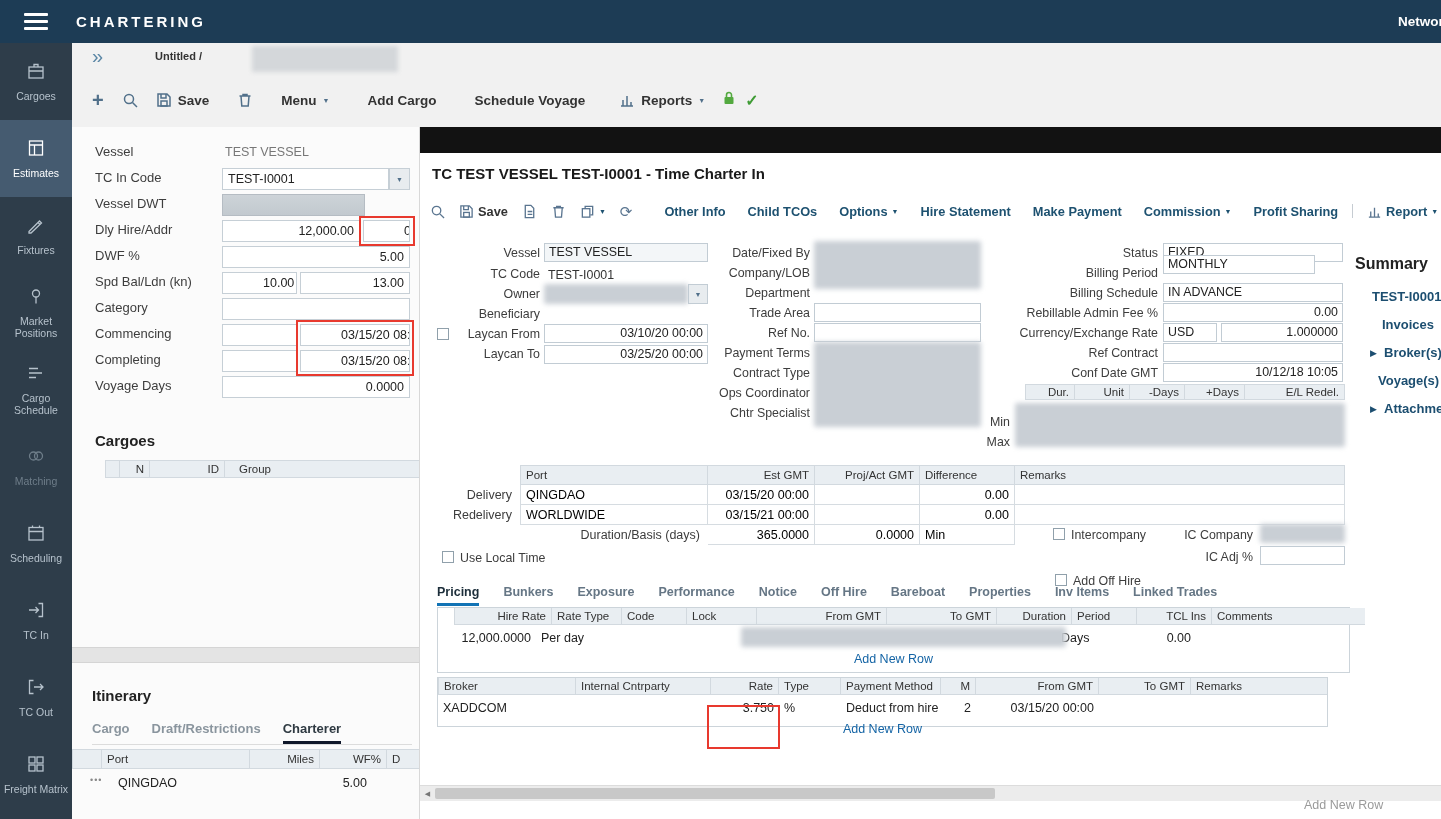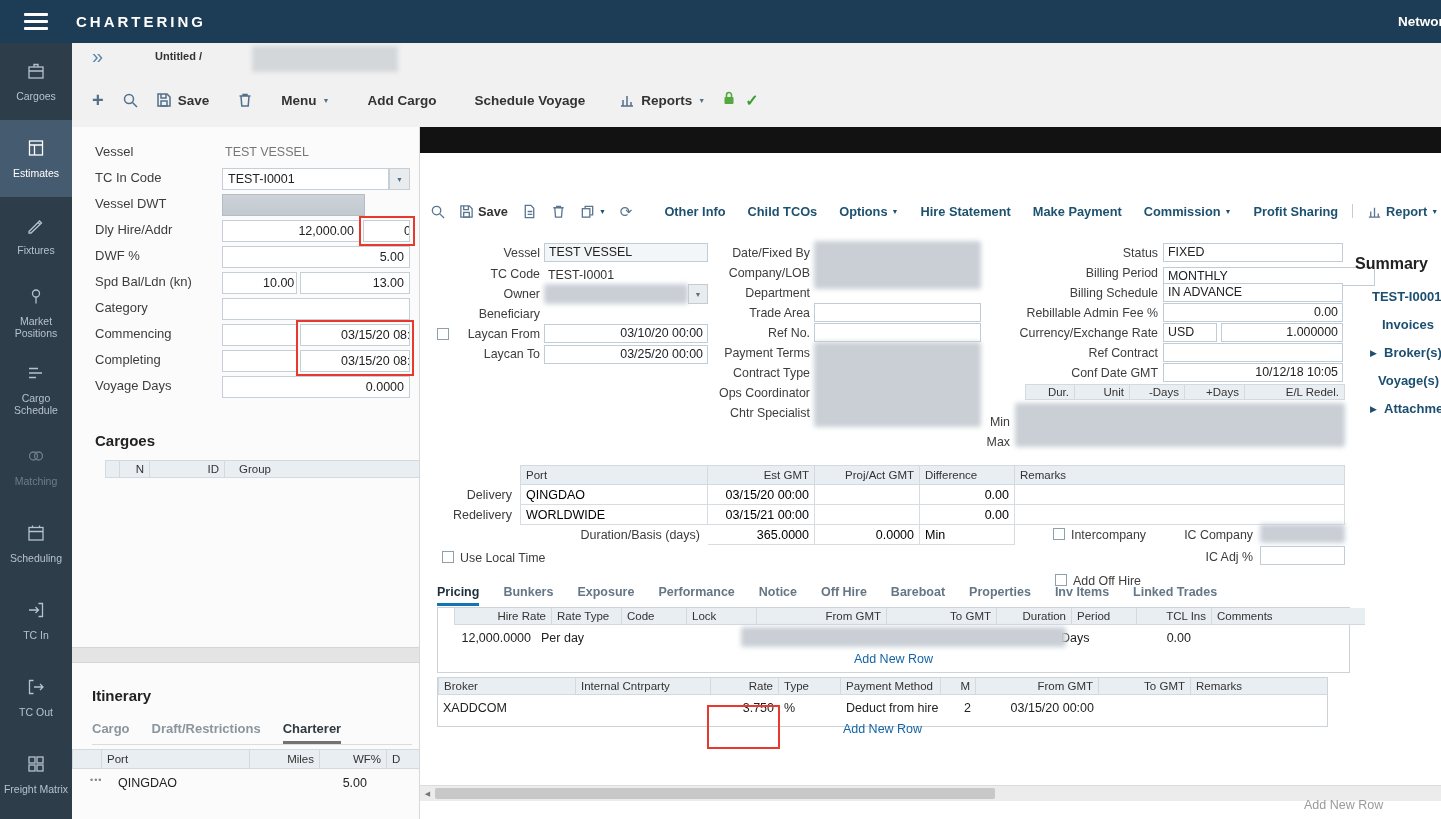--- a/index.html
+++ b/index.html
@@ -38,21 +38,21 @@
   .lp-label { position:absolute; left:23px; font-size:13px; color:#3d3d3d; height:24px; line-height:24px; white-space:nowrap; }
   .lp-box { position:absolute; border:1px solid #c6cfd6; background:#fff; height:22px; line-height:20px; font-size:12.5px; padding:0 5px; color:#222; white-space:nowrap; overflow:hidden; }
   .lp-box.r { text-align:right;padding-left:40px; }
   .lp-text { position:absolute; font-size:12.5px; color:#777; height:24px; line-height:24px; }
   .lp-caretbtn { position:absolute; width:21px; height:22px; background:#e8ecef; border:1px solid #c6cfd6; display:flex; align-items:center; justify-content:center; cursor:pointer; }
   .lp-dwt { position:absolute; height:22px; background:linear-gradient(#cdd3d8,#c2c9cf); border:1px solid #b5bcc3; }
   .sec-title { position:absolute; font-size:15px; font-weight:bold; color:#222; }
   .gray-strip { position:absolute; left:0; width:348px; height:16px; background:#e4e4e4; border-top:1px solid #d5d5d5; border-bottom:1px solid #d5d5d5; }
   .itabs { position:absolute; left:20px; top:594px; display:flex; gap:22px; font-size:13px; font-weight:bold; width:320px; }
   .itab { color:#8a959e; padding-bottom:5px; cursor:pointer; }
-  .itab.active { color:#2f3a42; border-bottom:3px solid #737373; }
+  .itab.active { color:#2f3a42; border-bottom:3px solid #0f172a; }
 
   .th { background:#e9eef2; border:1px solid #d2d9df; border-left:none; font-size:11.5px; color:#333; display:flex; align-items:center; padding:0 5px; white-space:nowrap; overflow:hidden; }
   .th.first { border-left:1px solid #d2d9df; }
   .th.r { justify-content:flex-end; }
   .grid { display:grid; position:absolute; }
 
   
   .main-panel { position:absolute; left:420px; top:127px; width:1021px; height:692px; background:#fff; overflow:hidden; }
   .black-bar { position:absolute; left:0; top:0; width:1021px; height:26px; background:#121212; }
   .m-title { position:absolute; left:12px; top:38px; font-size:15px; font-weight:bold; color:#1a1a1a; }
@@ -298,20 +298,21 @@
     <div class="th r">WF%</div>
     <div class="th">D</div>
   </div>
   <span style="position:absolute;left:18px;top:648px;font-size:9px;color:#888;letter-spacing:1px;">•••</span>
   <span class="lp-text" style="left:46px;top:644px;color:#222;">QINGDAO</span>
   <span class="lp-text" style="left:250px;top:644px;width:45px;text-align:right;color:#222;">5.00</span>
 </section>
 
 <section class="main-panel">
   <div class="black-bar"></div>
+  <div class="m-title">TC TEST VESSEL TEST-I0001 - Time Charter In</div>
 
   <div class="mtoolbar">
     <span class="mt-icon">
         <svg width="15" height="15" viewBox="0 0 16 16">
           <circle cx="7" cy="7" r="4.5"></circle>
           <path d="M10.5 10.5L15 15"></path>
         </svg>
       </span>
     <span class="mt-text" style="color:#333;">
       <span class="mt-icon">
@@ -398,21 +399,21 @@
   <span class="mb" style="left:394px;top:176px;width:167px;"></span>
   <span class="mb" style="left:394px;top:196px;width:167px;"></span>
   <span class="blur" style="left:394px;top:215px;width:167px;height:85px;"></span>
   <span class="ml" style="left:540px;top:287px;width:50px;">Min</span>
   <span class="ml" style="left:540px;top:307px;width:50px;">Max</span>
   <span class="blur" style="left:595px;top:276px;width:330px;height:44px;"></span>
 
   <span class="ml" style="left:568px;top:118px;width:170px;">Status</span>
   <span class="mb" style="left:743px;top:116px;width:180px;">FIXED</span>
   <span class="ml" style="left:568px;top:138px;width:170px;">Billing Period</span>
-  <span class="mb" style="left:743px;top:140px;width:212px;">MONTHLY</span>
+  <span class="mb" style="left:743px;top:128px;width:152px;">MONTHLY</span>
   <span class="ml" style="left:568px;top:158px;width:170px;">Billing Schedule</span>
   <span class="mb" style="left:743px;top:156px;width:180px;">IN ADVANCE</span>
   <span class="ml" style="left:568px;top:178px;width:170px;">Rebillable Admin Fee %</span>
   <span class="mb r" style="left:743px;top:176px;width:180px;">0.00</span>
   <span class="ml" style="left:568px;top:198px;width:170px;">Currency/Exchange Rate</span>
   <span class="mb" style="left:743px;top:196px;width:54px;">USD</span>
   <span class="mb r" style="left:801px;top:196px;width:122px;">1.000000</span>
   <span class="ml" style="left:568px;top:218px;width:170px;">Ref Contract</span>
   <span class="mb" style="left:743px;top:216px;width:180px;"></span>
   <span class="ml" style="left:568px;top:238px;width:170px;">Conf Date GMT</span>

